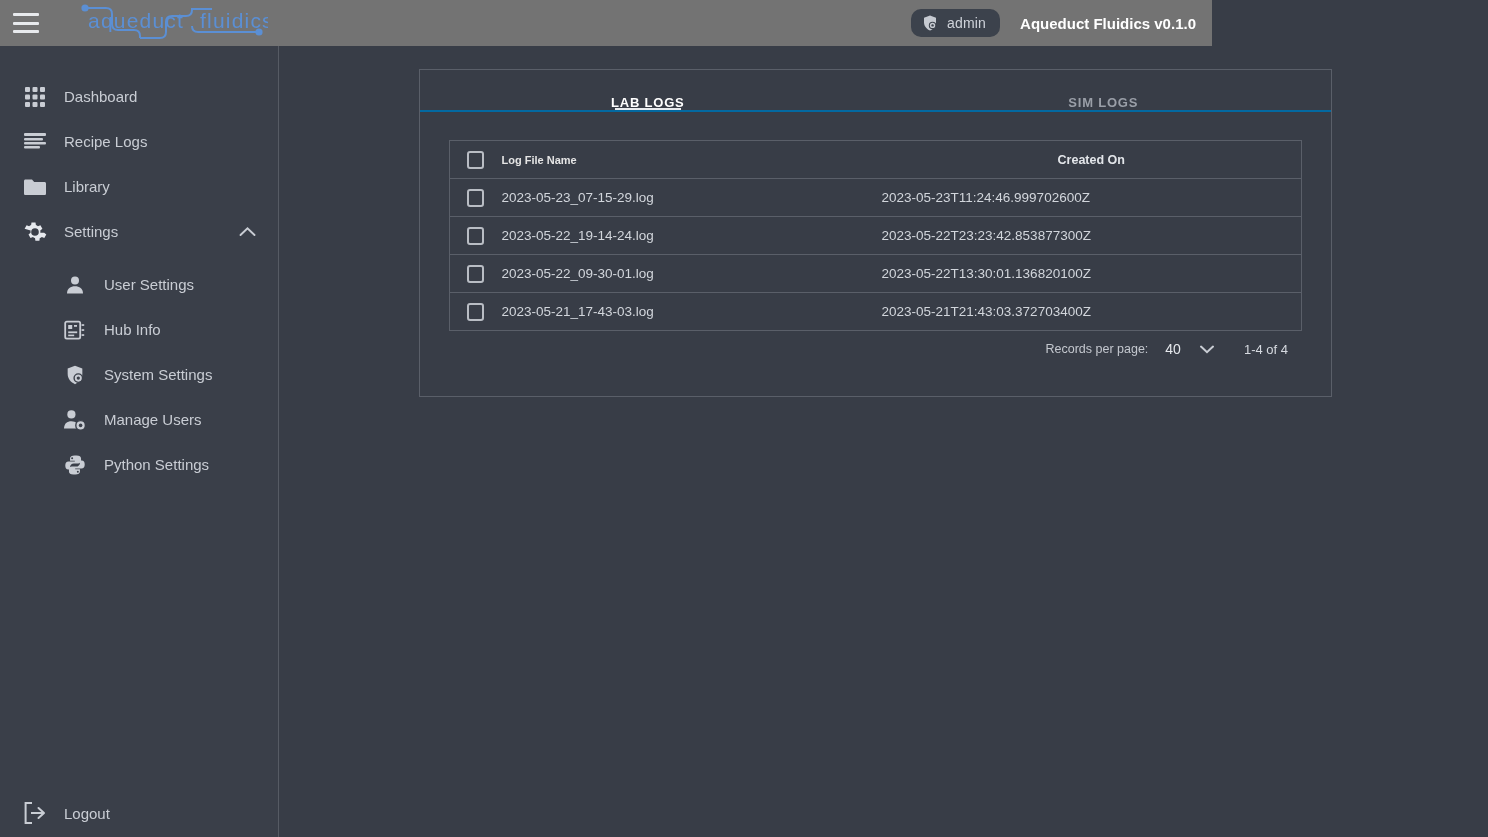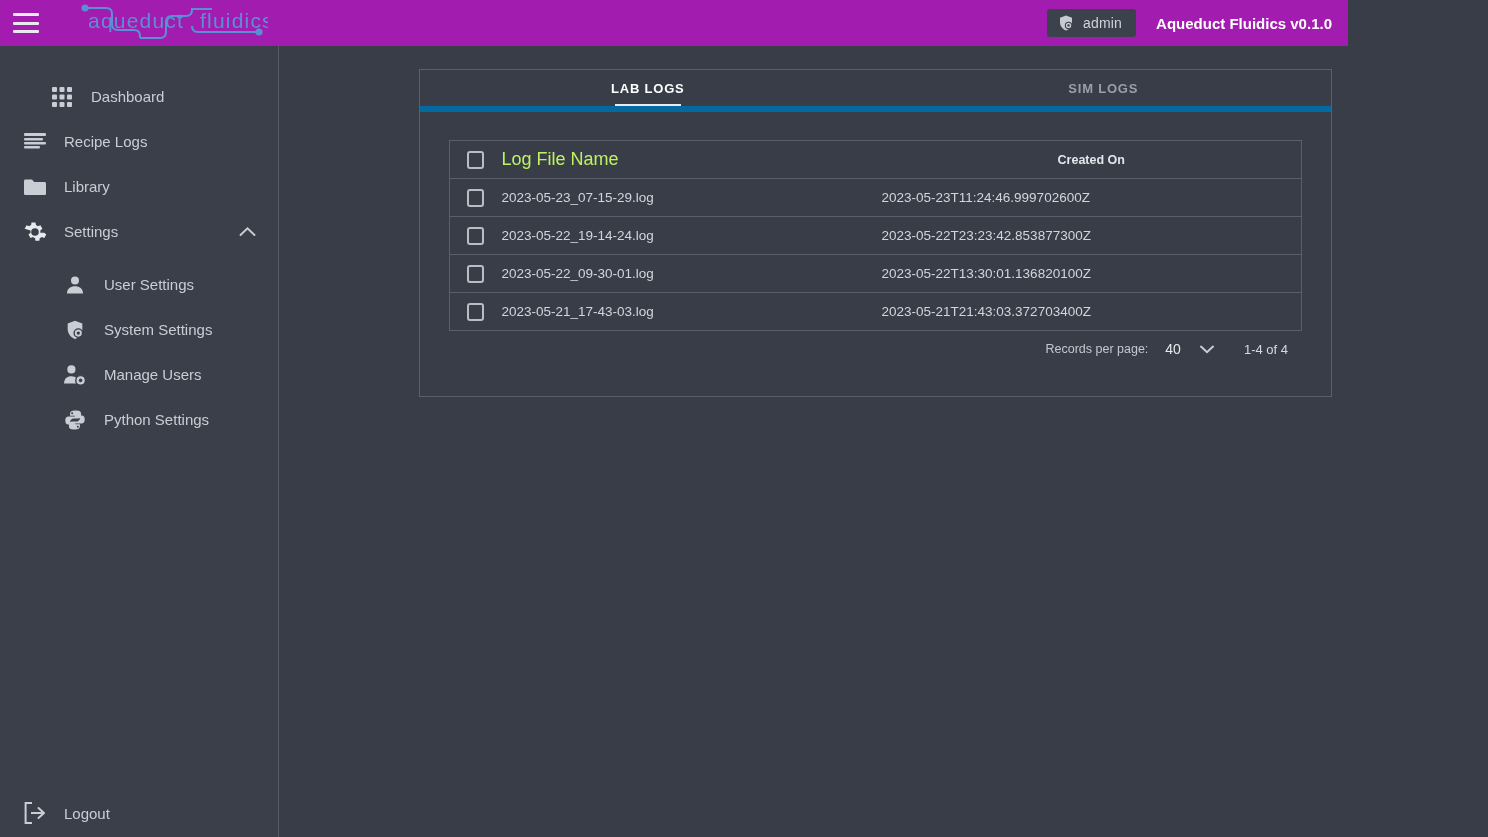--- a/index.html
+++ b/index.html
@@ -9,22 +9,22 @@
     overflow: hidden;
     background: #383d47;
     font-family: "Liberation Sans", sans-serif;
     -webkit-font-smoothing: antialiased;
   }
 
   
   .topbar {
     position: absolute;
     top: 0; left: 0;
-    width: 1348px; height: 46px;
-    background: #a21caf;
+    width: 1212px; height: 46px;
+    background: #737373;
     display: flex;
     align-items: center;
     z-index: 20;
   }
   .hamburger {
     width: 26px; height: 20px;
     margin-left: 13px;
     display: flex; flex-direction: column; justify-content: space-between;
     cursor: pointer;
   }
@@ -38,21 +38,21 @@
     display: flex; align-items: center;
   }
   .topright {
     margin-left: auto;
     display: flex; align-items: center;
     padding-right: 12px;
   }
   .admin-chip {
     display: flex; align-items: center; gap: 8px;
     background: #3c424c;
-    border-radius: 3px;
+    border-radius: 10px;
     height: 28px;
     padding: 0 14px 0 10px;
     cursor: pointer;
   }
   .admin-chip .chip-label {
     color: #cfd3da; font-size: 14px; letter-spacing: .2px;
   }
   .app-version {
     color: #ffffff;
     font-size: 15px;
@@ -119,21 +119,22 @@
   .card {
     position: absolute;
     left: 140px; top: 23px;
     width: 913px;
     border: 1px solid #5a5f69;
     background: #383d47;
   }
   .tabs {
     display: flex;
     height: 42px;
-    border-bottom: 6px solid #0369a1;
+    border-bottom: 2px solid #0369a1;
+    align-items: flex-end;
   }
   .tab {
     flex: 1;
     display: flex; align-items: center; justify-content: center;
     font-size: 13px;
     letter-spacing: .8px;
     font-weight: bold;
     color: #9a9fa8;
     cursor: pointer;
     position: relative;
@@ -158,23 +159,23 @@
     border-bottom: 1px solid #5a5f69;
     height: 38px;
     padding: 0;
   }
   table.logtable tr:last-child td { border-bottom: none; }
   .col-check { width: 52px; text-align: center; }
   .col-name  { text-align: left; }
   .col-date  { width: 420px; text-align: center; }
 
   th .th-name {
-    color: #bef264;
-    font-size: 18px;
-    font-weight: normal;
+    color: #e5e5e5;
+    font-size: 11px;
+    font-weight: bold;
     display: block;
     text-align: left;
   }
   th .th-date {
     color: #e3e6ea;
     font-size: 12.5px;
     font-weight: bold;
     display: block;
     text-align: center;
   }
@@ -249,21 +250,21 @@
       <span class="chip-label">admin</span>
     </div>
     <div class="app-version">Aqueduct Fluidics v0.1.0</div>
   </div>
 </div>
 
 <div class="sidebar">
 
   <div id="nav-main" style="padding-top:28px;">
 
-    <div class="nav-item" style="margin-bottom:0;margin-left:27px;">
+    <div class="nav-item" style="margin-bottom:0;">
       <span class="nav-icon">
         <svg width="22" height="22" viewBox="0 0 22 22">
           <g fill="#c9cdd4">
             <rect x="1" y="1" width="5" height="5" rx="1"></rect>
               <rect x="8.5" y="1" width="5" height="5" rx="1"></rect>
               <rect x="16" y="1" width="5" height="5" rx="1"></rect>
             <rect x="1" y="8.5" width="5" height="5" rx="1"></rect>
               <rect x="8.5" y="8.5" width="5" height="5" rx="1"></rect>
               <rect x="16" y="8.5" width="5" height="5" rx="1"></rect>
             <rect x="1" y="16" width="5" height="5" rx="1"></rect>
@@ -319,20 +320,37 @@
     <div class="nav-item sub">
       <span class="nav-icon">
         <svg width="20" height="20" viewBox="0 0 20 20">
           <circle cx="10" cy="5.6" r="4" fill="#c9cdd4"></circle>
           <path d="M2 18.5 C2 13.6 5.6 11.2 10 11.2 C14.4 11.2 18 13.6 18 18.5 Z" fill="#c9cdd4"></path>
         </svg>
       </span>
       <span class="nav-label">User Settings</span>
     </div>
 
+    <div class="nav-item sub">
+      <span class="nav-icon">
+        <svg width="22" height="20" viewBox="0 0 22 20">
+          <rect x="1.2" y="1.6" width="15" height="17" rx="1.6" fill="none" stroke="#c9cdd4" stroke-width="1.8"></rect>
+          <rect x="4.2" y="5" width="4" height="4" fill="#c9cdd4"></rect>
+          <rect x="10" y="5" width="3" height="1.8" fill="#c9cdd4"></rect>
+          <rect x="4.2" y="11.4" width="9" height="1.8" fill="#c9cdd4"></rect>
+          <rect x="4.2" y="14.6" width="6" height="1.6" fill="#c9cdd4"></rect>
+          <g fill="#c9cdd4">
+            <rect x="17.6" y="4.2" width="2.6" height="1.7"></rect>
+            <rect x="17.6" y="9.2" width="2.6" height="1.7"></rect>
+            <rect x="17.6" y="14.2" width="2.6" height="1.7"></rect>
+          </g>
+        </svg>
+      </span>
+      <span class="nav-label">Hub Info</span>
+    </div>
 
     <div class="nav-item sub">
       <span class="nav-icon">
         <svg width="22" height="22" viewBox="0 0 24 24">
           <path d="M12 2 L20 5 V11 C20 16 16.5 20.2 12 22 C7.5 20.2 4 16 4 11 V5 Z" fill="#c9cdd4"></path>
           <circle cx="15.6" cy="15.4" r="4.6" fill="#c9cdd4" stroke="#3a3f49" stroke-width="1.5"></circle>
           <circle cx="15.6" cy="15.4" r="1.8" fill="#3a3f49"></circle>
         </svg>
       </span>
       <span class="nav-label">System Settings</span>

